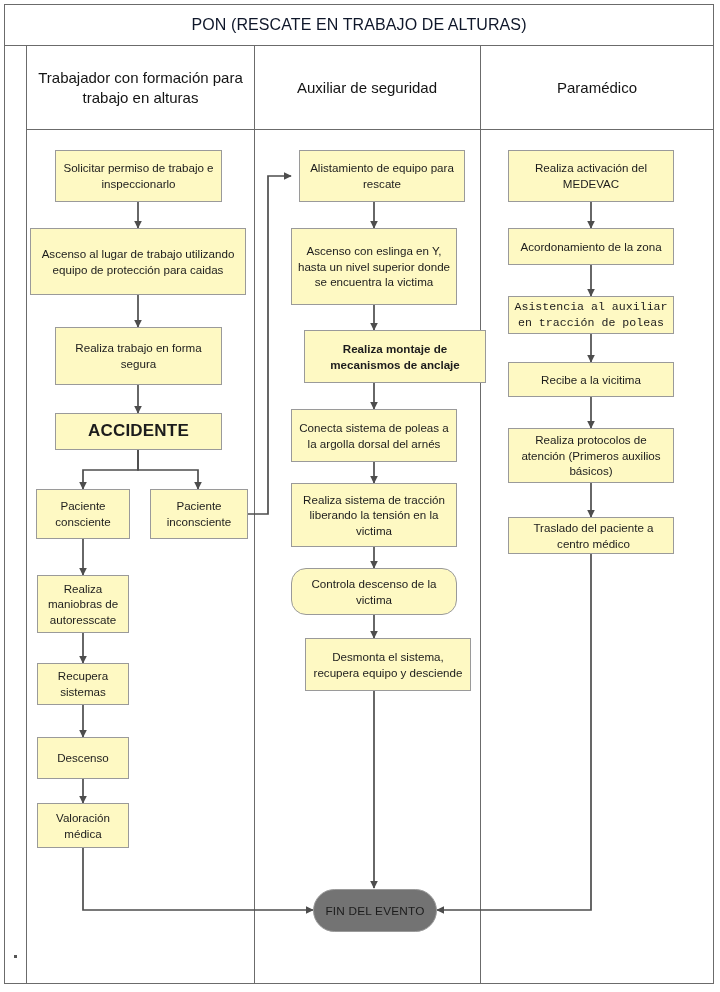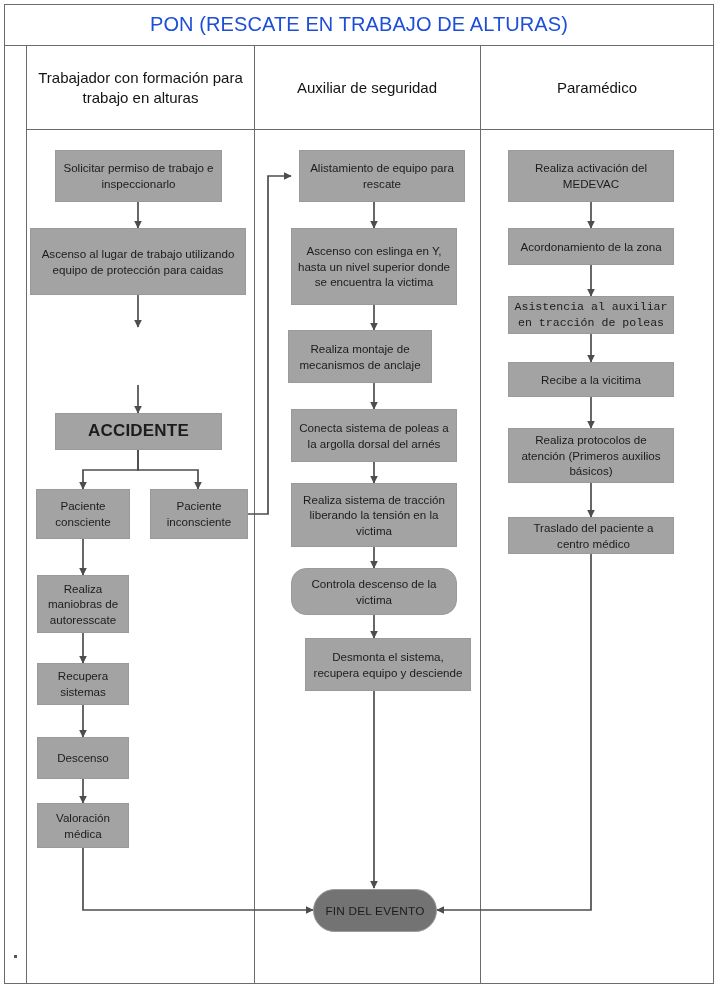--- a/index.html
+++ b/index.html
@@ -35,23 +35,23 @@
     top: 4px;
     width: 710px;
     height: 42px;
     border-bottom: 1.6px solid #6b6b6b;
     box-sizing: border-box;
     display: flex;
     align-items: center;
     justify-content: center;
   }
   .title-text {
-    font-size: 20px;
+    font-size: 16px;
     letter-spacing: .1px;
-    color: #1d4ed8;
+    color: #0f172a;
     white-space: nowrap;
   }
 
   
   .gutter-col {
     position: absolute;
     left: 4px;
     top: 46px;
     width: 23px;
     height: 938px;
@@ -95,21 +95,21 @@
     width: 0;
     height: 938px;
     border-left: 1.6px solid #6b6b6b;
   }
 
   
   .node {
     position: absolute;
     box-sizing: border-box;
     border: 1px solid #9a9a9a;
-    background: #a3a3a3;
+    background: #fef9c3;
     display: flex;
     align-items: center;
     justify-content: center;
     text-align: center;
     font-size: 11.6px;
     line-height: 1.34;
     color: #1c1c1c;
     padding: 2px 4px;
     z-index: 4;
   }
@@ -204,31 +204,32 @@
       <path d="M591,334 L591,362"></path>
       <path d="M591,397 L591,428"></path>
       <path d="M591,483 L591,517"></path>
 
       <path d="M591,554 L591,910 L437,910"></path>
     </g>
   </svg>
 
   <div class="node" style="left:55px;  top:150px; width:167px; height:52px;">Solicitar permiso de trabajo e inspeccionarlo</div>
   <div class="node" style="left:30px;  top:228px; width:216px; height:67px;">Ascenso al lugar de trabajo utilizando equipo de protección para caidas</div>
+  <div class="node" style="left:55px;  top:327px; width:167px; height:58px;">Realiza trabajo en forma segura</div>
   <div class="node bold" style="left:55px; top:413px; width:167px; height:37px;">ACCIDENTE</div>
   <div class="node" style="left:36px;  top:489px; width:94px; height:50px;">Paciente consciente</div>
   <div class="node" style="left:150px; top:489px; width:98px; height:50px;">Paciente inconsciente</div>
   <div class="node" style="left:37px;  top:575px; width:92px; height:58px;">Realiza maniobras de autoresscate</div>
   <div class="node" style="left:37px;  top:663px; width:92px; height:42px;">Recupera sistemas</div>
   <div class="node" style="left:37px;  top:737px; width:92px; height:42px;">Descenso</div>
   <div class="node" style="left:37px;  top:803px; width:92px; height:45px;">Valoración médica</div>
 
   <div class="node" style="left:299px; top:150px; width:166px; height:52px;text-align:center;">Alistamiento de equipo para rescate</div>
   <div class="node" style="left:291px; top:228px; width:166px; height:77px;">Ascenso con eslinga en Y, hasta un nivel superior donde se encuentra la victima</div>
-  <div class="node" style="left:288px; top:330px; width:144px; height:53px;">Realiza montaje de mecanismos de anclaje</div>
+  <div class="node" style="left:304px; top:330px; width:182px; height:53px;font-weight:bold;">Realiza montaje de mecanismos de anclaje</div>
   <div class="node" style="left:291px; top:483px; width:166px; height:64px;">Realiza sistema de tracción liberando la tensión en la victima</div>
   <div class="node" style="left:291px; top:409px; width:166px; height:53px;">Conecta sistema de poleas a la argolla dorsal del arnés</div>
   <div class="node" style="left:291px; top:568px; width:166px; height:47px;border-radius:15px;">Controla descenso de la victima</div>
   <div class="node" style="left:305px; top:638px; width:166px; height:53px;">Desmonta el sistema, recupera equipo y desciende</div>
 
   <div class="node" style="left:508px; top:150px; width:166px; height:52px;">Realiza activación del MEDEVAC</div>
   <div class="node" style="left:508px; top:228px; width:166px; height:37px;">Acordonamiento de la zona</div>
   <div class="node" style="left:508px; top:296px; width:166px; height:38px;font-family:Liberation Mono, monospace;">Asistencia al auxiliar en tracción de poleas</div>
   <div class="node" style="left:508px; top:362px; width:166px; height:35px;">Recibe a la vicitima</div>
   <div class="node" style="left:508px; top:428px; width:166px; height:55px;">Realiza protocolos de atención (Primeros auxilios básicos)</div>

